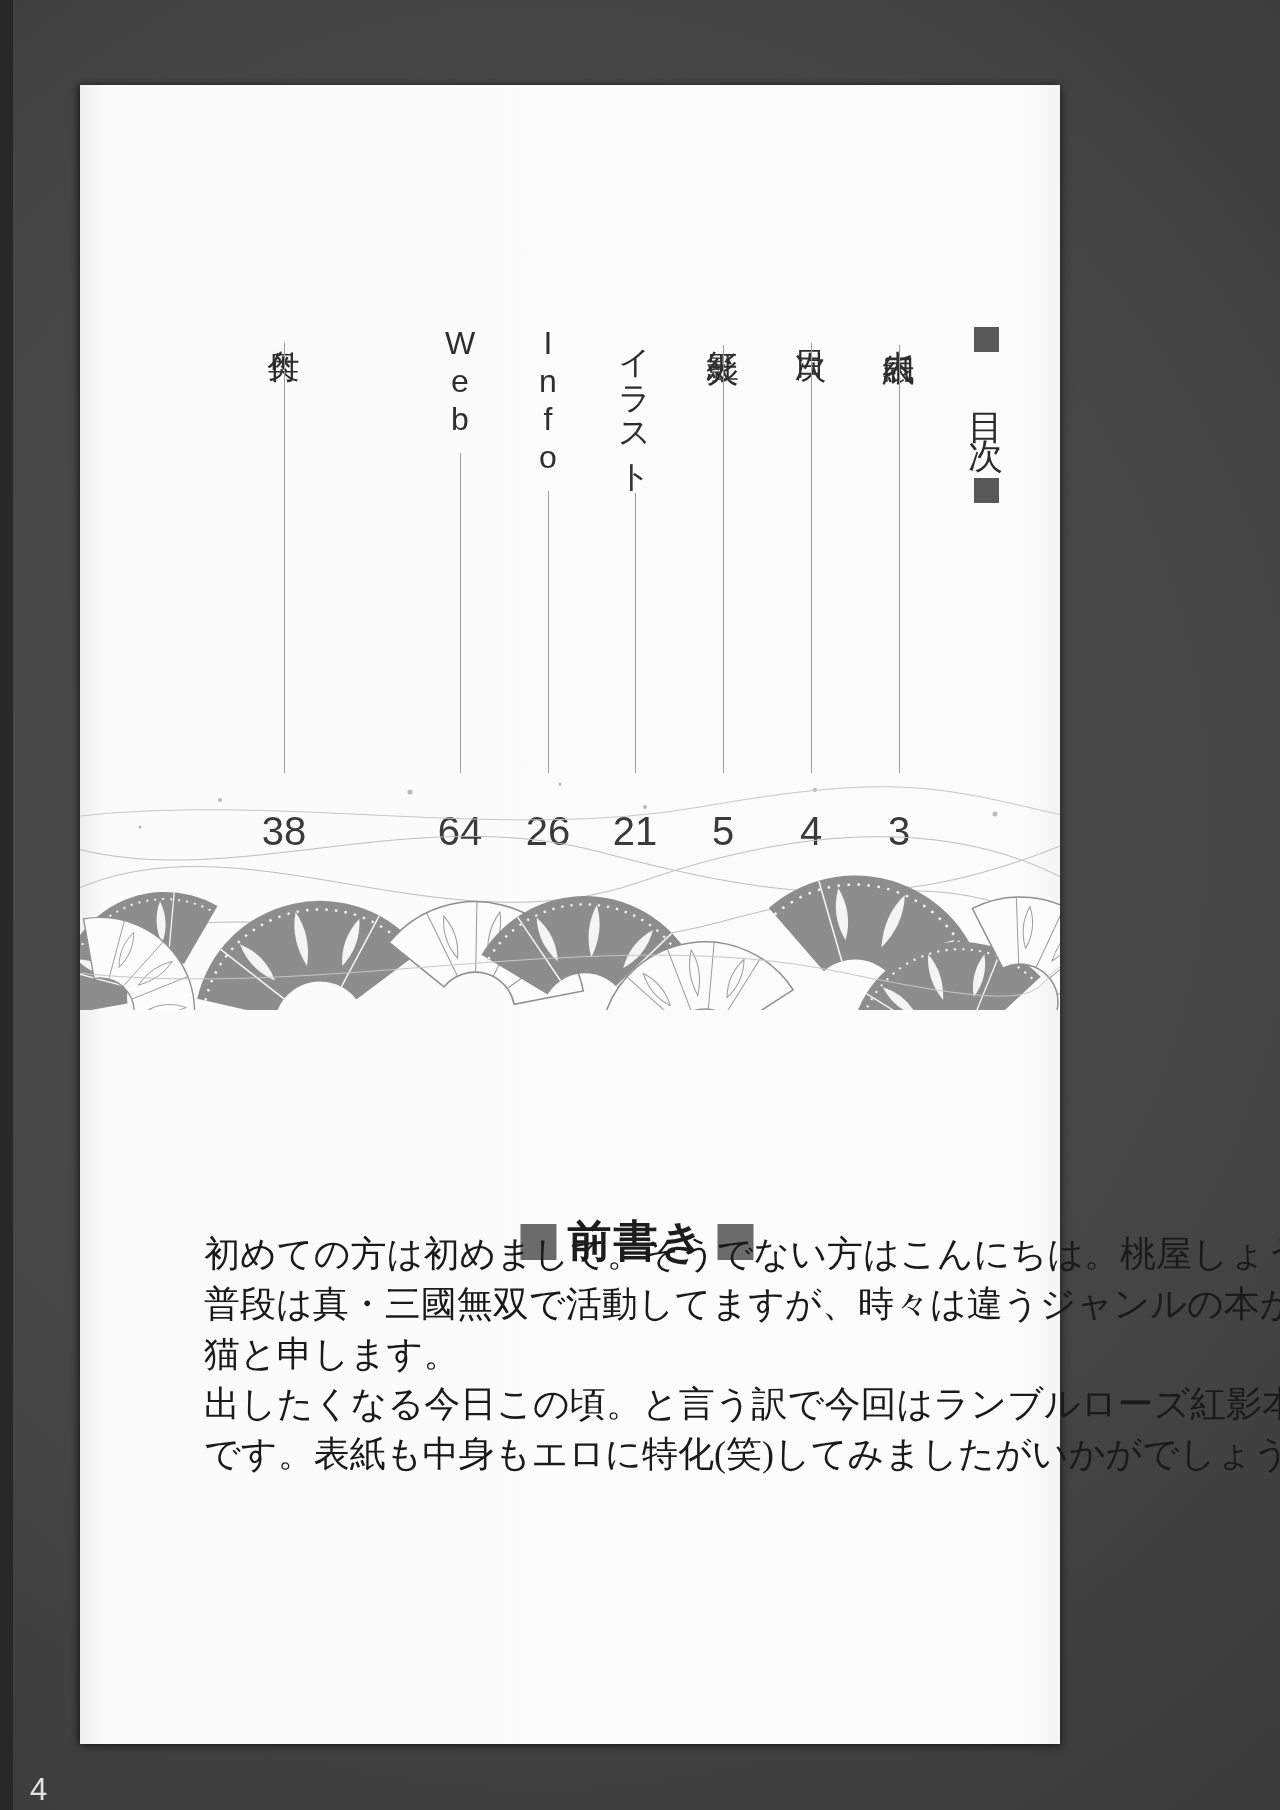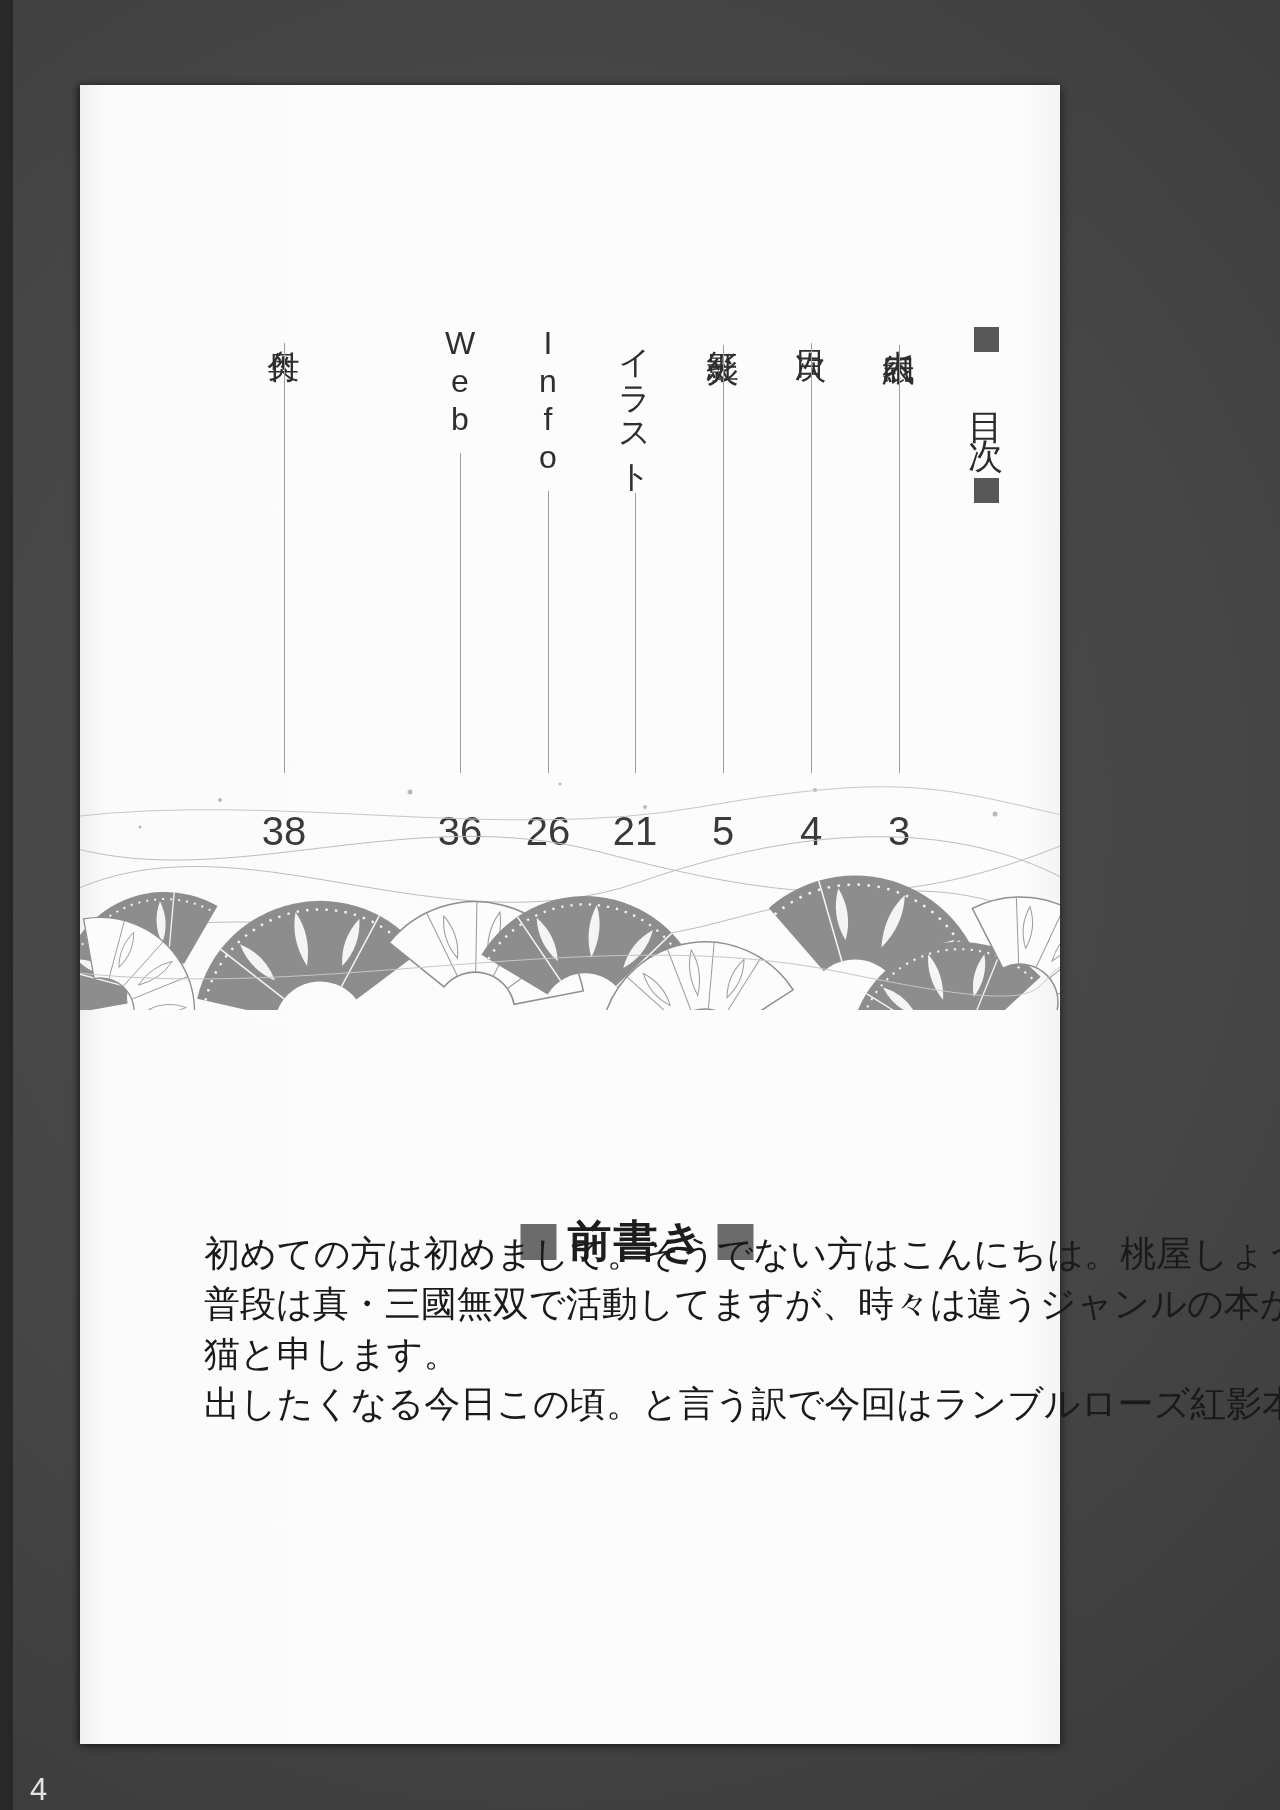--- a/index.html
+++ b/index.html
@@ -91,21 +91,21 @@
       <span class="toc-num">21</span>
     </div>
     <div class="toc-col" style="left:438px;">
       <span class="toc-label">Info</span>
       <div class="toc-leader"></div>
       <span class="toc-num">26</span>
     </div>
     <div class="toc-col" style="left:350px;">
       <span class="toc-label">Web</span>
       <div class="toc-leader"></div>
-      <span class="toc-num">36</span>
+      <span class="toc-num">64</span>
     </div>
     <div class="toc-col" style="left:174px;">
       <span class="toc-label">奥付</span>
       <div class="toc-leader"></div>
       <span class="toc-num">38</span>
     </div>
 
     <svg class="fan-band" style="left:0;top:687px;" viewBox="0 0 980 238">
       <defs>
         <path id="fanShape" d="M -95.2 -44.4 A 105 105 0 0 1 95.2 -44.4 L 34.4 -16.1 A 38 38 0 0 0 -34.4 -16.1 Z"></path>
@@ -168,17 +168,18 @@
       <span class="fh-sq"></span>
       <span class="fh-text">前書き</span>
       <span class="fh-sq"></span>
     </div>
 
     <div class="foreword-body" style="left:124px;top:1144px;">
       <div class="line">初めての方は初めまして。そうでない方はこんにちは。桃屋しょう</div>
       <div class="line">普段は真・三國無双で活動してますが、時々は違うジャンルの本が</div>
       <div class="line">猫と申します。</div>
       <div class="line">出したくなる今日この頃。と言う訳で今回はランブルローズ紅影本</div>
+      <div class="line">です。表紙も中身もエロに特化(笑)してみましたがいかがでしょう</div>
     </div>
   </div>
 
   <div class="folio">4</div>
 </div>
 
 </body></html>

